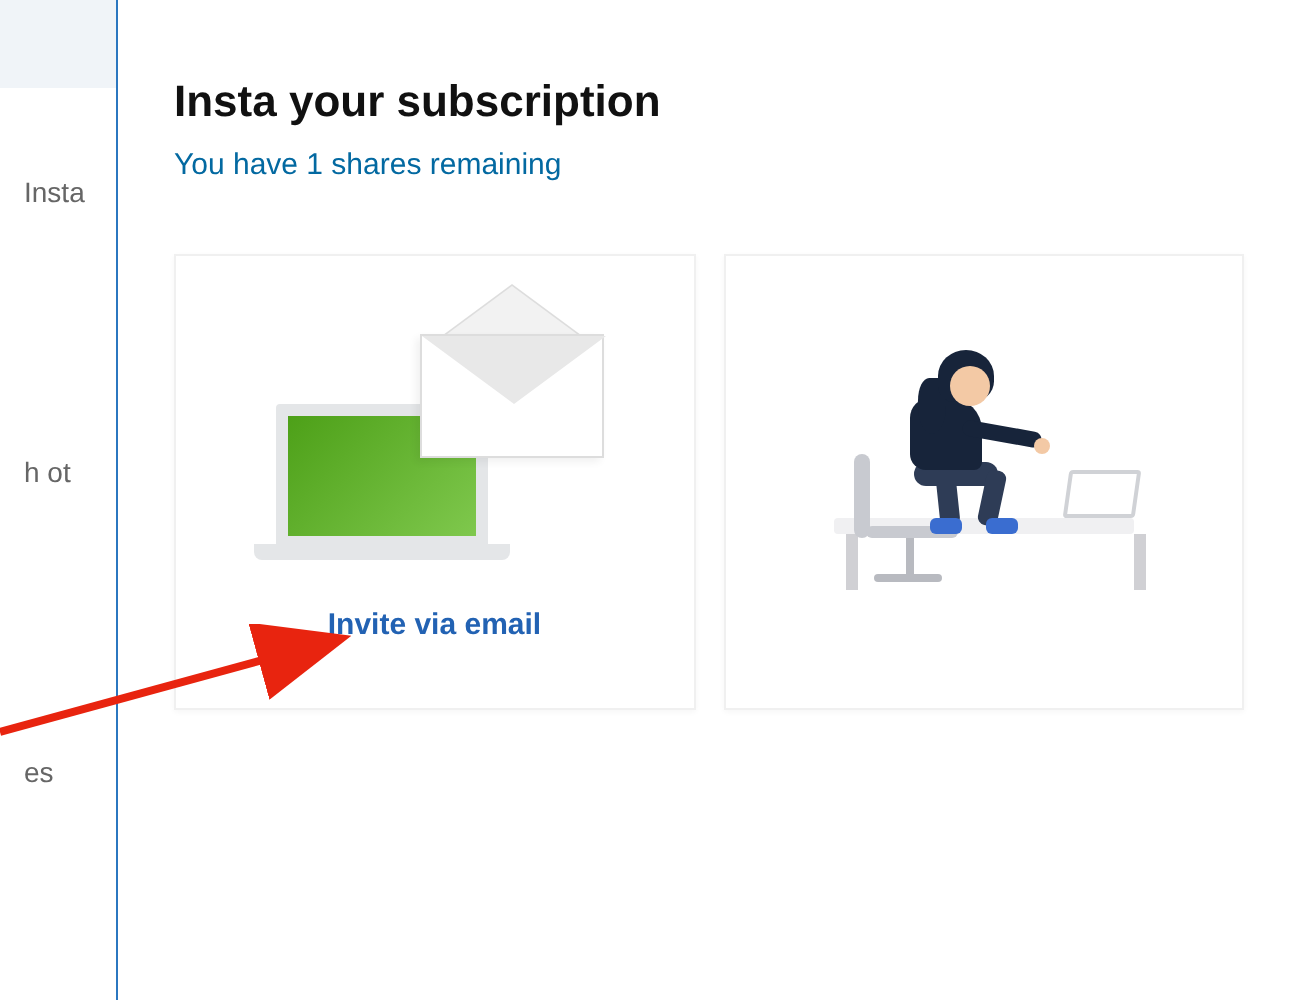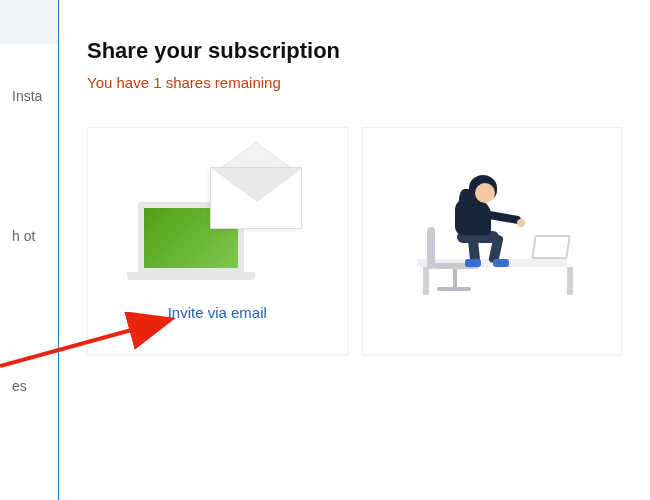--- a/index.html
+++ b/index.html
@@ -57,21 +57,21 @@
       padding: 38px 28px 20px 28px;
     }
     .dialog h1 {
       font-size: 22px;
       font-weight: 700;
       color: #111;
       margin-bottom: 10px;
     }
     .dialog .sub {
       font-size: 15px;
-      color: #c2410c;
+      color: #0369a1;
       margin-bottom: 36px;
     }
     .cards {
       display: flex;
       gap: 14px;
     }
     .card {
       flex: 1;
       background: #fff;
       border: 1px solid #f0f0f0;
@@ -85,21 +85,21 @@
       padding: 12px;
     }
     .card-illus {
       width: 170px;
       height: 125px;
       position: relative;
       margin-bottom: 18px;
     }
     .card-label {
       color: #2262b3;
-      font-weight: 400;
+      font-weight: 700;
       font-size: 15px;
     }
     
     .laptop {
       position: absolute;
       left: 6px; bottom: 6px;
       width: 116px;
     }
     .laptop-screen {
       width: 106px; height: 70px;
@@ -312,21 +312,21 @@
   <div class="bg-text t3">es</div>
   <div class="bg-arrow">
     <svg width="10" height="10" viewBox="0 0 10 10">
         <path d="M3 1 L7 5 L3 9" stroke="#888" stroke-width="1.6" fill="none" stroke-linecap="round"></path>
       </svg>
   </div>
   <div class="bg-circle"></div>
 </div>
 
 <div class="dialog">
-  <h1>Share your subscription</h1>
+  <h1>Insta your subscription</h1>
   <div class="sub">You have 1 shares remaining</div>
 
   <div class="cards">
 
     <div class="card">
       <div class="card-illus">
         <div class="laptop">
           <div class="laptop-screen"></div>
           <div class="laptop-base"></div>
         </div>

